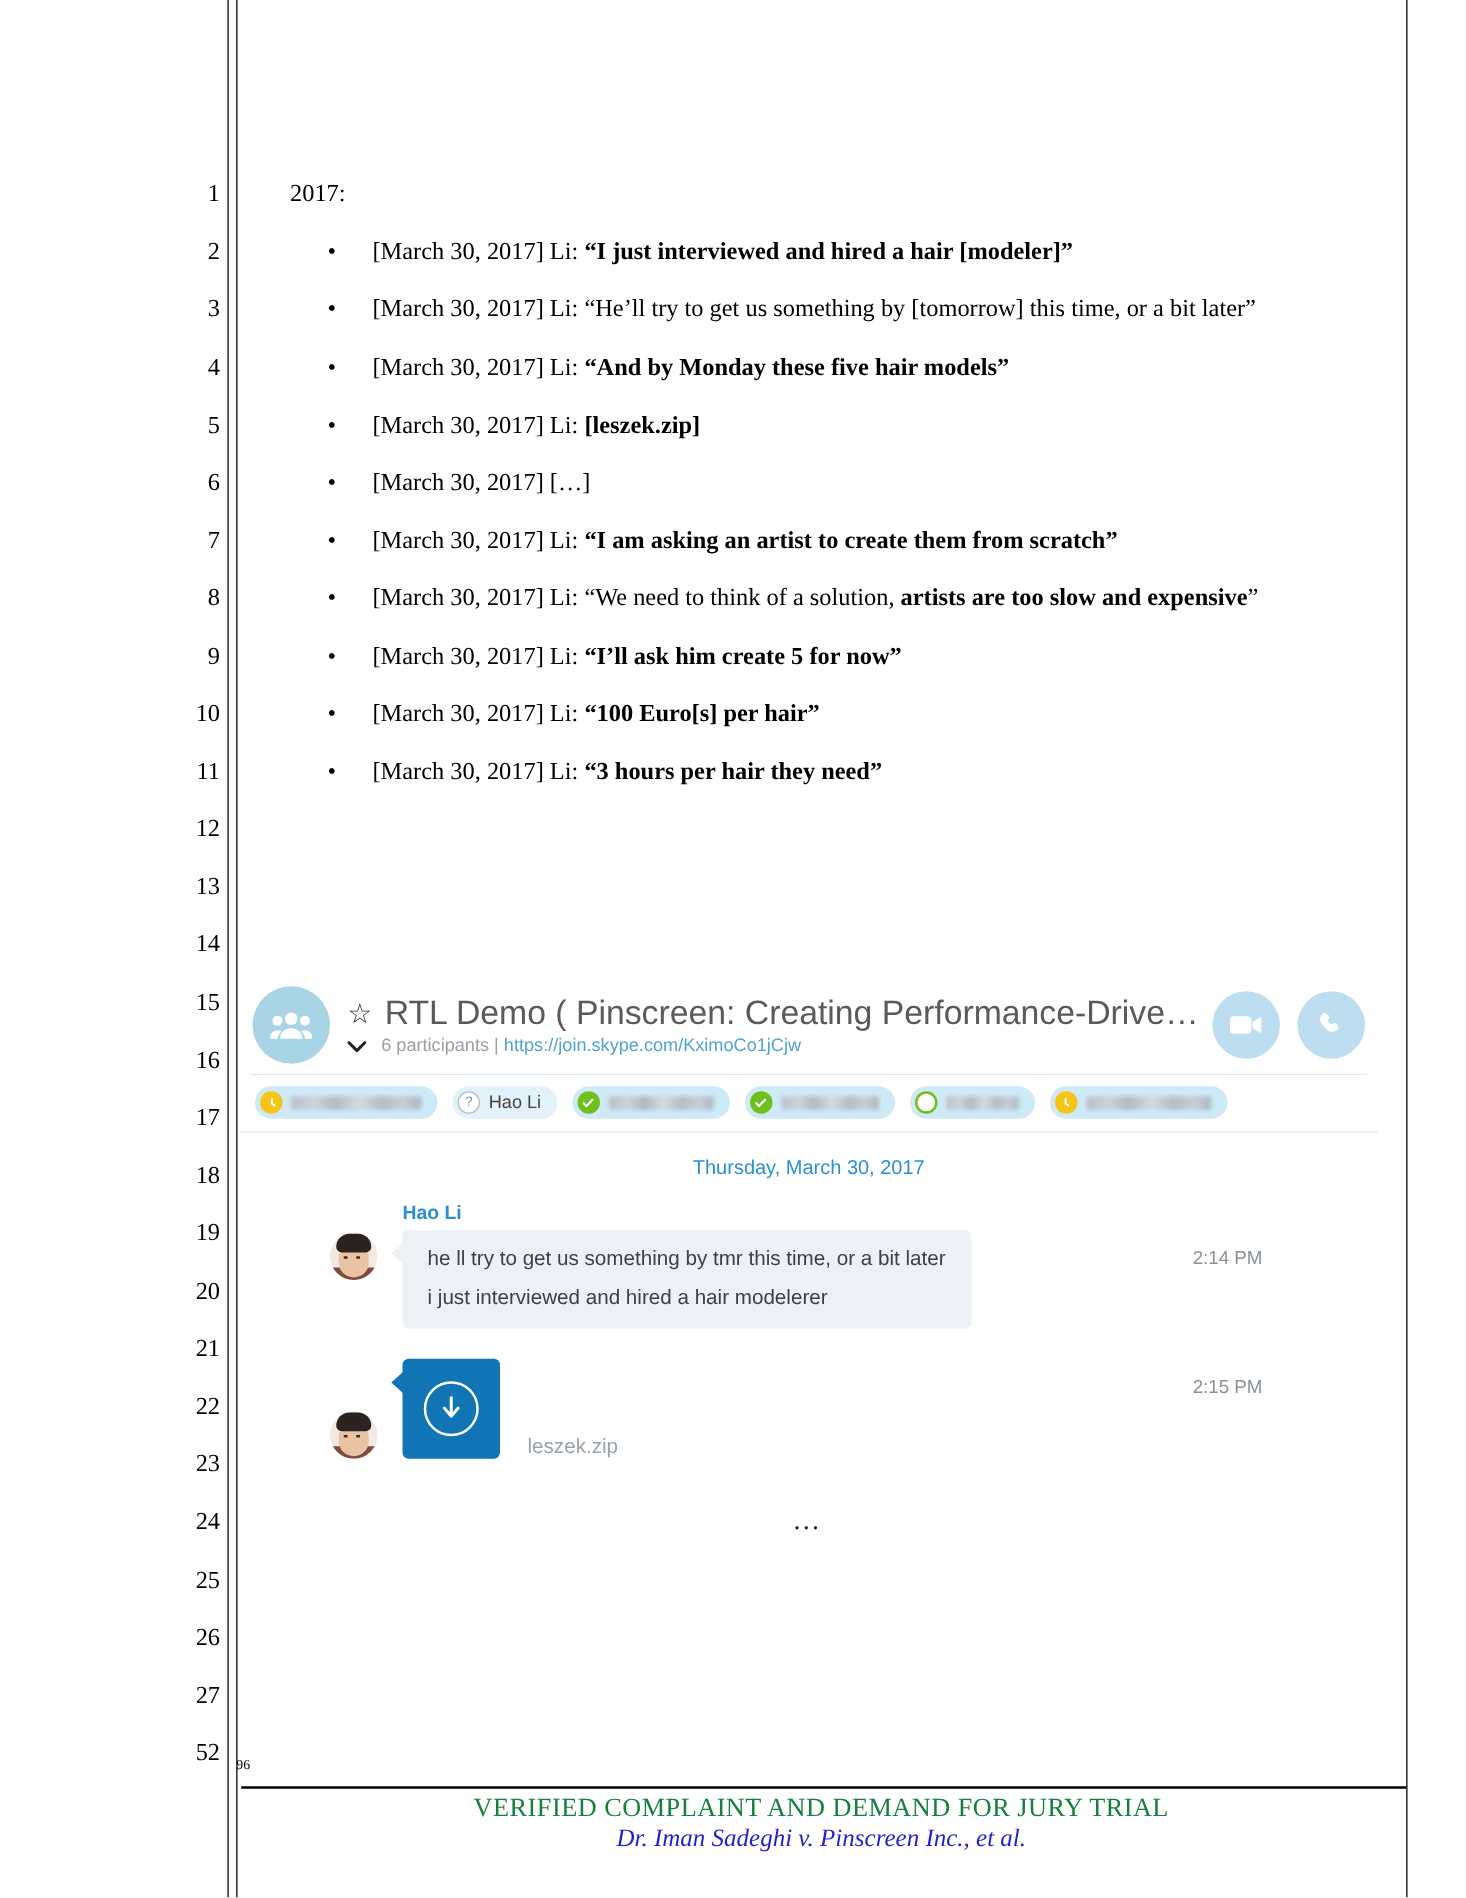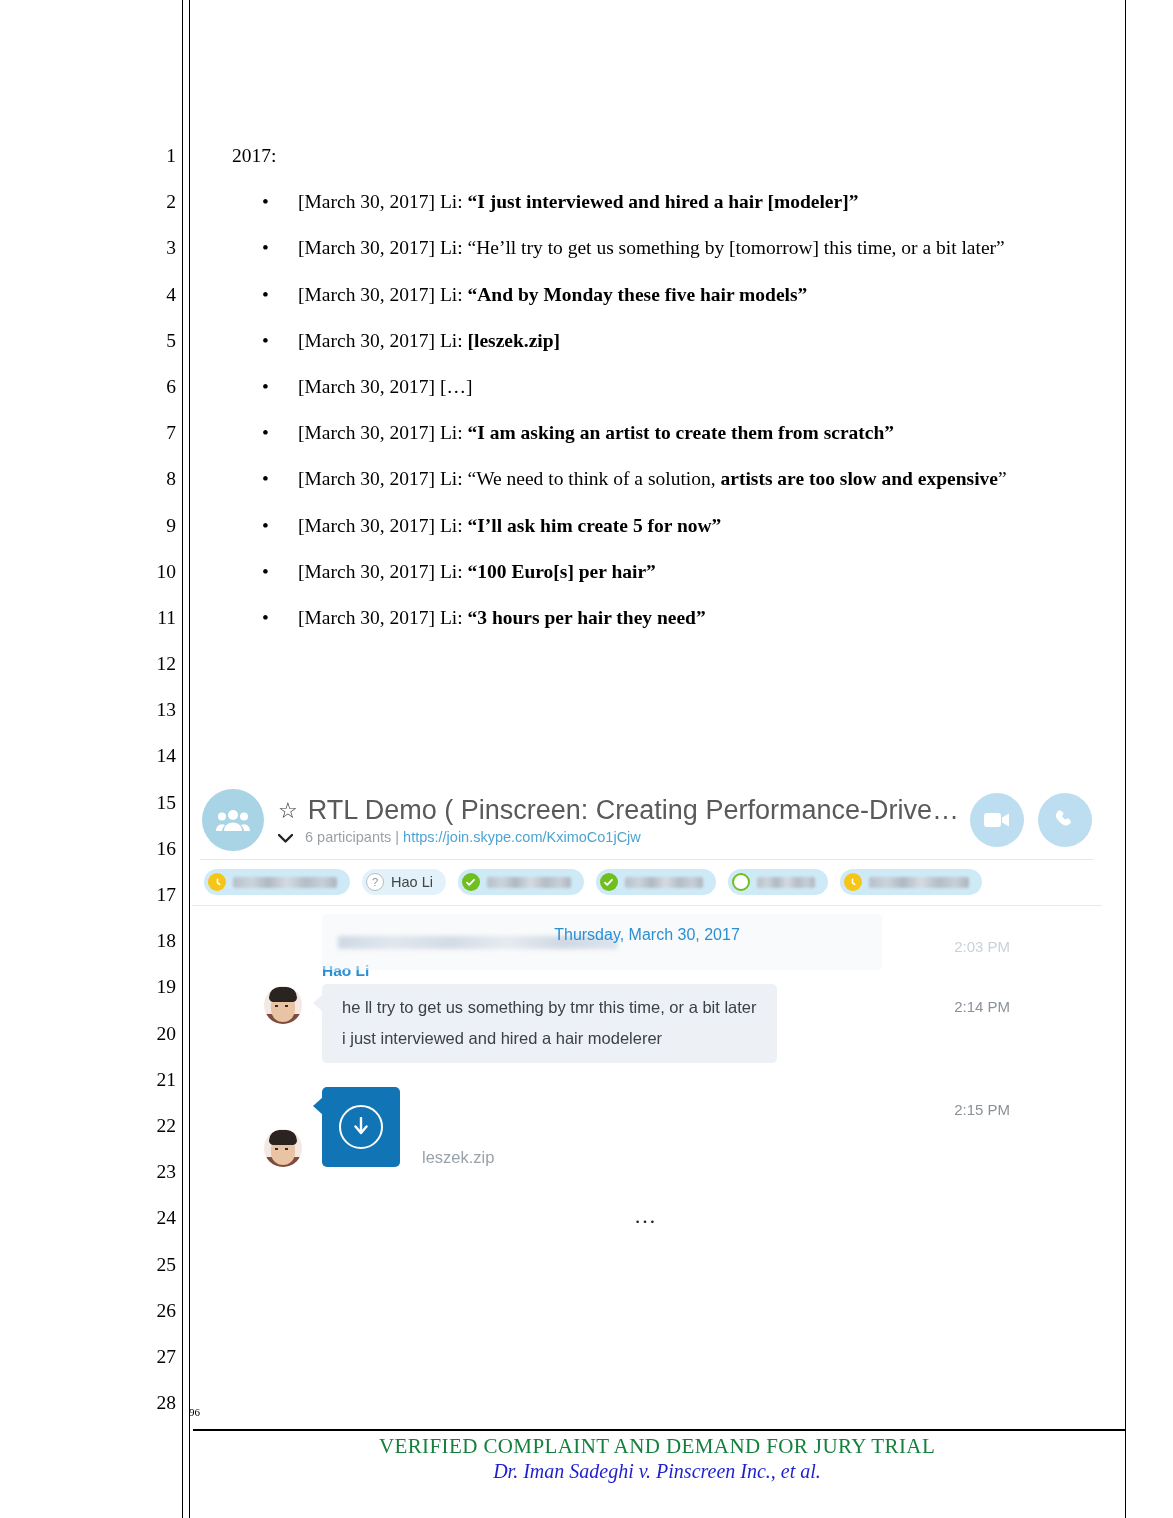--- a/index.html
+++ b/index.html
@@ -381,21 +381,21 @@
     <div>18</div>
     <div>19</div>
     <div>20</div>
     <div>21</div>
     <div>22</div>
     <div>23</div>
     <div>24</div>
     <div>25</div>
     <div>26</div>
     <div>27</div>
-    <div>28</div>
+    <div>52</div>
   </div>
 
 <div class="content">
   <div class="intro-line">2017:</div>
   <ul class="bullets" id="bullet-list">
       <li><span class="plain">[March 30, 2017] Li: </span><span class="q">“I just interviewed and hired a hair [modeler]”</span></li>
       <li><span class="plain">[March 30, 2017] Li: </span><span class="plain">“He’ll try to get us something by [tomorrow] this time, or a bit later”</span></li>
       <li><span class="plain">[March 30, 2017] Li: </span><span class="q">“And by Monday these five hair models”</span></li>
       <li><span class="plain">[March 30, 2017] Li: </span><span class="q">[leszek.zip]</span></li>
       <li><span class="plain">[March 30, 2017] </span><span class="plain">[…]</span></li>
@@ -499,26 +499,20 @@
           </svg>
         </span>
         <span class="blurname" style="width: 100px;"></span>
       </div>
     </div>
 
   <div class="sk-divider2"></div>
 
   <div class="sk-chat">
 
-    <div class="sk-ghost-row">
-      <div class="sk-ghost-bubble">
-        <span class="sk-ghost-text"></span>
-      </div>
-      <span class="sk-ghost-time">2:03 PM</span>
-    </div>
 
     <div class="sk-datesep">Thursday, March 30, 2017</div>
 
     <div class="sk-msg-name">Hao Li</div>
 
     <div class="sk-msg-row">
       <div class="sk-avatar">
         <span class="shoulder"></span>
           <span class="face"></span>
           <span class="hair"></span>

